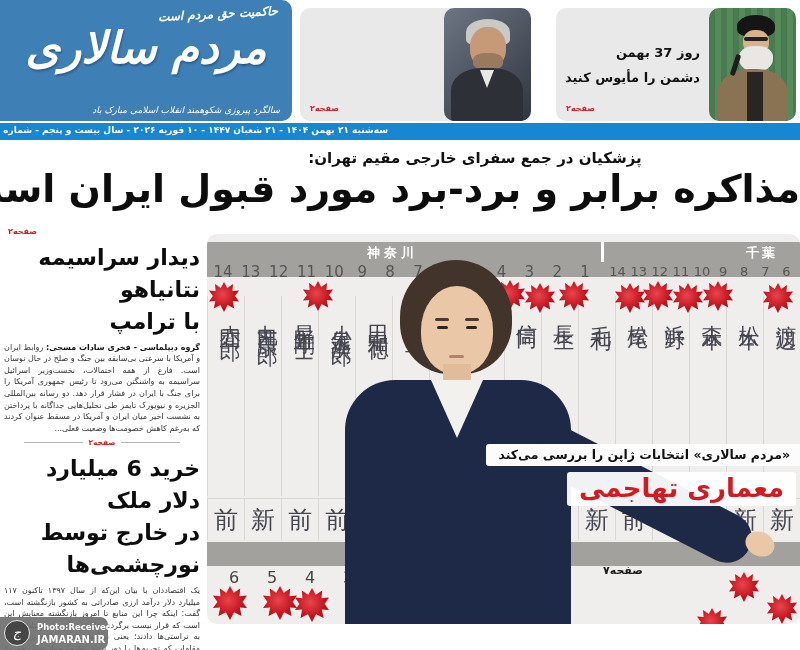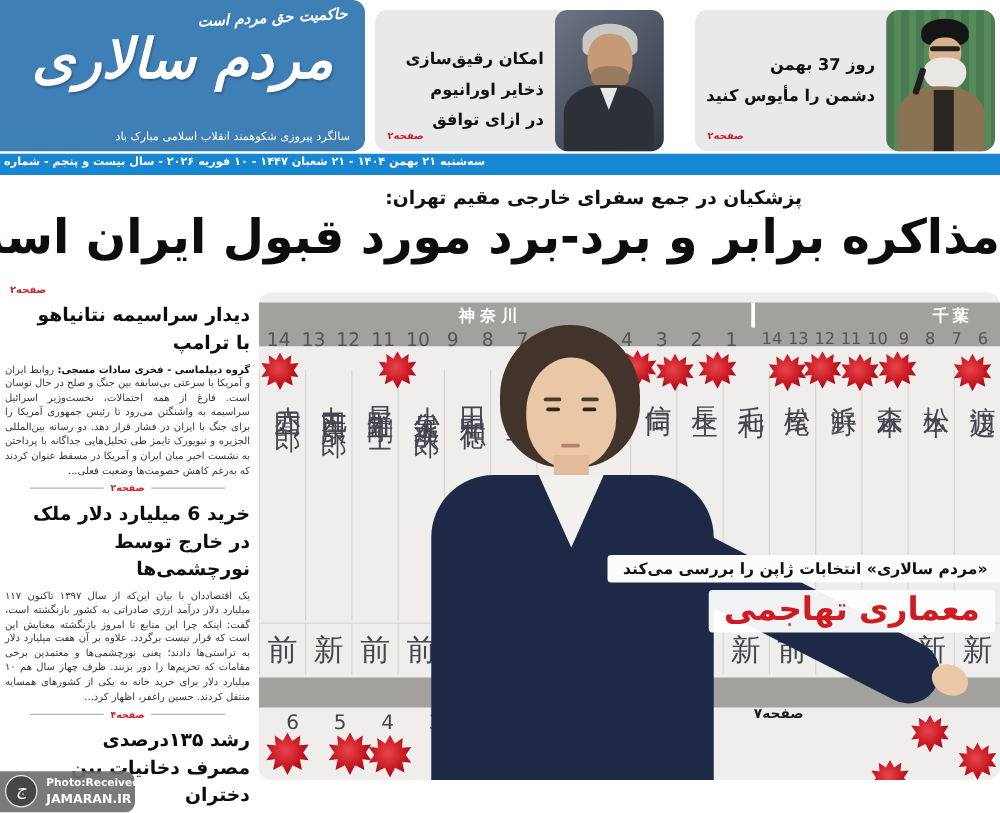--- a/index.html
+++ b/index.html
@@ -8,21 +8,21 @@
   #page { position:relative; width:800px; height:650px; background:#fff; }
 
   
   .masthead { position:absolute; left:0; top:0; width:292px; height:121px;
               border-radius:0 10px 10px 0; color:#fff; overflow:hidden; }
   .masthead-motto { position:absolute; top:7px; right:14px; font-size:12px;
                     font-style:italic; font-weight:bold; transform:rotate(-3deg); }
   .masthead-title { position:absolute; top:22px; left:0; width:100%; text-align:center;
                     font-size:44px; font-weight:bold; font-style:italic;
                     text-shadow:1px 2px 2px rgba(0,0,0,.25); white-space:nowrap; }
-  .masthead-anniv { position:absolute; bottom:6px; right:12px; font-size:9px; }
+  .masthead-anniv { position:absolute; bottom:6px; right:12px; font-size:9px;font-style:italic; }
 
   .datebar { position:absolute; left:0; top:123px; width:800px; height:17px; }
   .datebar-text { position:absolute; right:412px; top:2px; width:382px; font-size:9px;
                   font-weight:bold; color:#fff; direction:rtl; text-align:right; white-space:nowrap; }
 
   
   .teaser { position:absolute; top:8px; height:113px; background:#e9e9e9;
             border-radius:10px; }
   .teaser-1 { left:300px; width:231px; }
   .teaser-2 { left:556px; width:240px; }
@@ -55,21 +55,21 @@
                  direction:rtl; font-size:15px; font-weight:bold; color:#111; }
   .lead-headline { position:absolute; left:0; top:167px; width:800px; text-align:center;
                    direction:rtl; font-size:38px; font-weight:bold; color:#0d0d0d;
                    white-space:nowrap; }
   .lead-page { position:absolute; left:8px; top:227px; font-size:8px; font-weight:bold;
                direction:rtl; }
 
   
   .leftcol { position:absolute; left:0; top:242px; width:206px; padding:0 6px 0 4px;
              direction:rtl; }
-  .art-title { font-size:15px; font-weight:bold; color:#0d0d0d; text-align:right;
+  .art-title { font-size:22px; font-weight:bold; color:#0d0d0d; text-align:right;
                line-height:1.45; margin-bottom:4px; }
   .art-body { font-size:8px; color:#333; text-align:justify; line-height:1.45;
               margin-bottom:3px; }
   .art-lede { font-weight:bold; color:#111; }
   .divider { display:flex; align-items:center; gap:5px; margin:4px 20px 6px 20px; }
   .divider::before,.divider::after { content:""; flex:1; border-top:1px solid #b3b3b3; }
   .divider-label { font-size:7.5px; font-weight:bold; }
 
   
   .photo { position:absolute; left:207px; top:234px; width:593px; height:390px;
@@ -155,24 +155,20 @@
     <div class="masthead-motto" dir="rtl">حاکمیت حق مردم است</div>
     <div class="masthead-title" dir="rtl">مردم سالاری</div>
     <div class="masthead-anniv" dir="rtl">سالگرد پیروزی شکوهمند انقلاب اسلامی مبارک باد</div>
   </div>
 
   <div class="datebar" style="background:#1787d1;">
     <div class="datebar-text">سه‌شنبه ۲۱ بهمن ۱۴۰۴ - ۲۱ شعبان ۱۴۴۷ - ۱۰ فوریه ۲۰۲۶ - سال بیست و پنجم - شماره ۶۷۵۵ - ۸ صفحه - ۱۵۰۰۰ تومان</div>
   </div>
 
   <div class="teaser teaser-1">
-    <div class="teaser-text t1-text">
-      <span>امکان رقیق‌سازی ذخایر اورانیوم</span><br>
-      <span>در ازای توافق</span>
-    </div>
     <div class="teaser-page red">صفحه۲</div>
     <div class="teaser-photo tp1">
       <div class="hair"></div>
       <div class="face"></div>
       <div class="beard"></div>
       <div class="suit"></div>
       <div class="shirt"></div>
     </div>
   </div>
 

